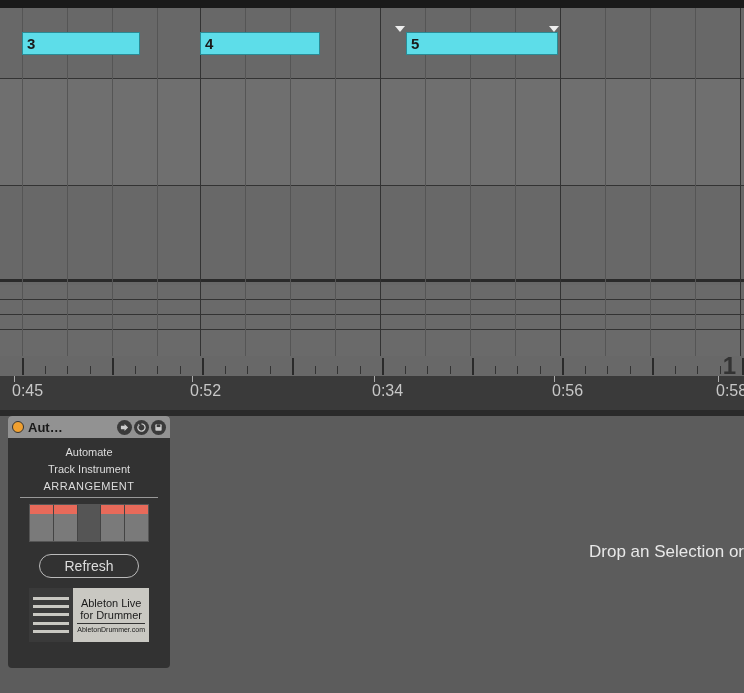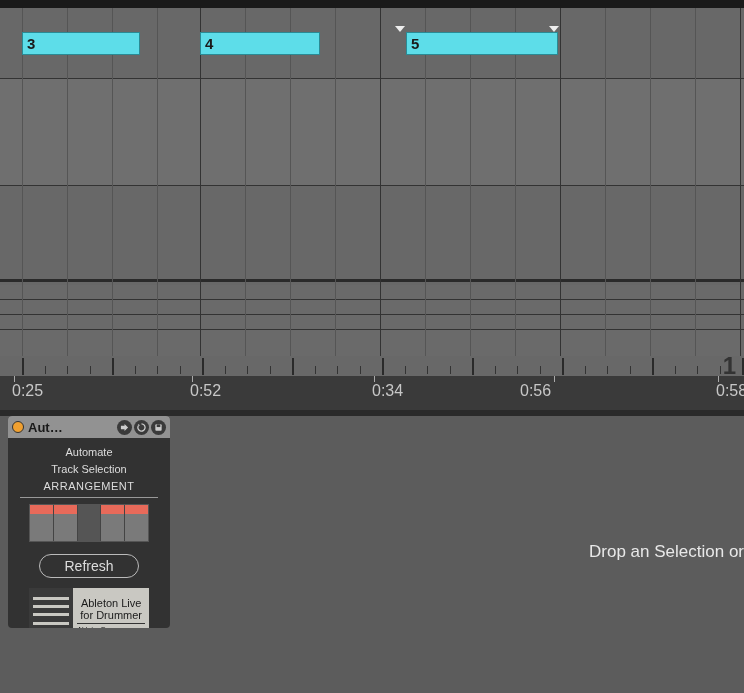--- a/index.html
+++ b/index.html
@@ -41,21 +41,21 @@
   .ruler-time { position:absolute; top:26px; font-size:16px; color:#c7c7c7; font-weight:500; }
   .beat-number { position:absolute; top:-4px; right:8px; font-size:24px; color:#333; font-weight:bold; }
   
   
   .divider { position:absolute; left:0; top:410px; width:744px; height:6px; background:#2a2a2a; }
   
   
   .detail { position:absolute; left:0; top:416px; width:744px; height:277px; background:#5c5c5c; }
   
   
-  .device { position:absolute; left:8px; top:0; width:162px; height:212px; background:#323232; border-radius:4px; overflow:hidden; }
+  .device { position:absolute; left:8px; top:0; width:162px; height:252px; background:#323232; border-radius:4px; overflow:hidden; }
   .device-titlebar { height:22px; background:#929292; display:flex; align-items:center; gap:4px; padding:0 4px; }
   .title-dot { width:12px; height:12px; border-radius:50%; background:#f0a030; border:1px solid #333; flex-shrink:0; }
   .title-text { font-size:13px; font-weight:bold; color:#1a1a1a; flex:1; white-space:nowrap; overflow:hidden; text-overflow:ellipsis; }
   .title-btns { display:flex; gap:2px; flex-shrink:0; }
   .title-btn { width:15px; height:15px; border-radius:50%; background:#3a3a3a; display:flex; align-items:center; justify-content:center; }
   .title-btn svg { width:9px; height:9px; }
   
   .device-body { padding:6px 8px 8px 8px; color:#ddd; text-align:center; }
   .device-line { font-size:11px; line-height:17px; }
   .device-line.caps { letter-spacing:0.5px; border-bottom:1px solid #999; padding-bottom:2px; margin:0 4px 6px 4px; }
@@ -157,27 +157,27 @@
         <div class="ruler-tick minor" style="left: 607px; top: 10px;"></div>
         <div class="ruler-tick minor" style="left: 629.5px; top: 10px;"></div>
         <div class="ruler-tick major" style="left: 652px; top: 2px;"></div>
         <div class="ruler-tick minor" style="left: 674.5px; top: 10px;"></div>
         <div class="ruler-tick minor" style="left: 697px; top: 10px;"></div>
         <div class="ruler-tick minor" style="left: 719.5px; top: 10px;"></div>
         <div class="ruler-tick major" style="left: 742px; top: 2px;"></div>
       </div>
     <div id="ruler-times">
         <div style="position: absolute; left: 14px; top: 20px; width: 1px; height: 6px; background: rgb(170, 170, 170);"></div>
-        <div class="ruler-time" style="left: 12px;">0:25</div>
+        <div class="ruler-time" style="left: 12px;">0:45</div>
         <div style="position: absolute; left: 192px; top: 20px; width: 1px; height: 6px; background: rgb(170, 170, 170);"></div>
         <div class="ruler-time" style="left: 190px;">0:52</div>
         <div style="position: absolute; left: 374px; top: 20px; width: 1px; height: 6px; background: rgb(170, 170, 170);"></div>
         <div class="ruler-time" style="left: 372px;">0:34</div>
         <div style="position: absolute; left: 554px; top: 20px; width: 1px; height: 6px; background: rgb(170, 170, 170);"></div>
-        <div class="ruler-time" style="left: 520px;">0:56</div>
+        <div class="ruler-time" style="left: 552px;">0:56</div>
         <div style="position: absolute; left: 718px; top: 20px; width: 1px; height: 6px; background: rgb(170, 170, 170);"></div>
         <div class="ruler-time" style="left: 716px;">0:58</div>
       </div>
   </div>
 </div>
 
 <div class="divider"></div>
 
 <div class="detail">
   <div class="device">
@@ -199,21 +199,21 @@
         <div class="title-btn">
           <svg viewBox="0 0 10 10">
               <rect x="1.5" y="1.5" width="7" height="7" rx="1" fill="#ccc"></rect>
               <rect x="3" y="1.5" width="4" height="3" fill="#3a3a3a"></rect>
             </svg>
         </div>
       </div>
     </div>
     <div class="device-body">
       <div class="device-line">Automate</div>
-      <div class="device-line">Track Selection</div>
+      <div class="device-line">Track Instrument</div>
       <div class="device-line caps">ARRANGEMENT</div>
       <div class="track-preview">
         <div class="tp-col red"></div>
         <div class="tp-col red"></div>
         <div class="tp-col dark"></div>
         <div class="tp-col red"></div>
         <div class="tp-col red"></div>
       </div>
       <div class="refresh-btn">
         <span>Refresh</span>

